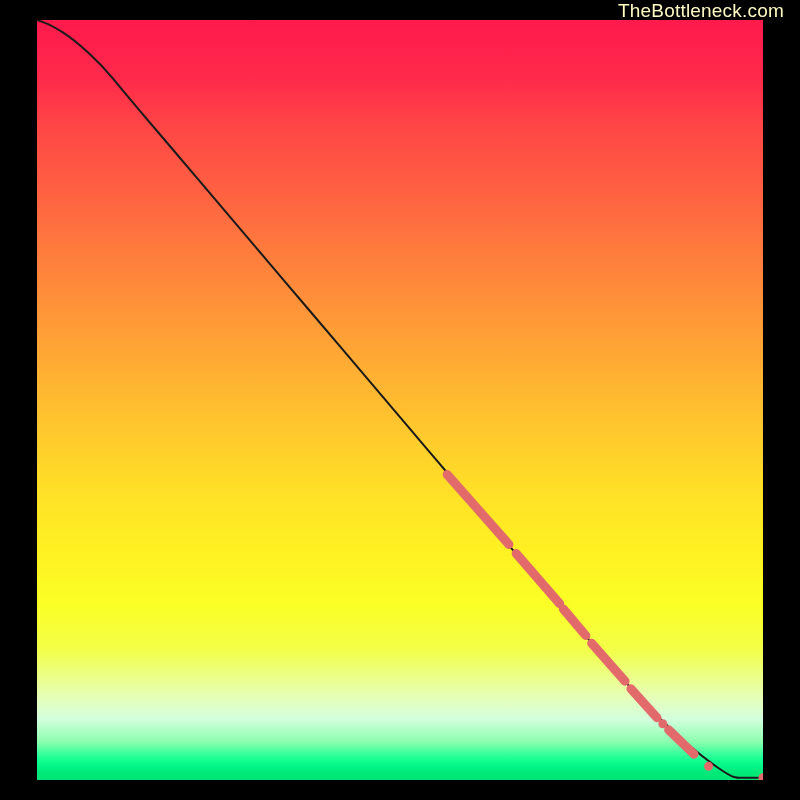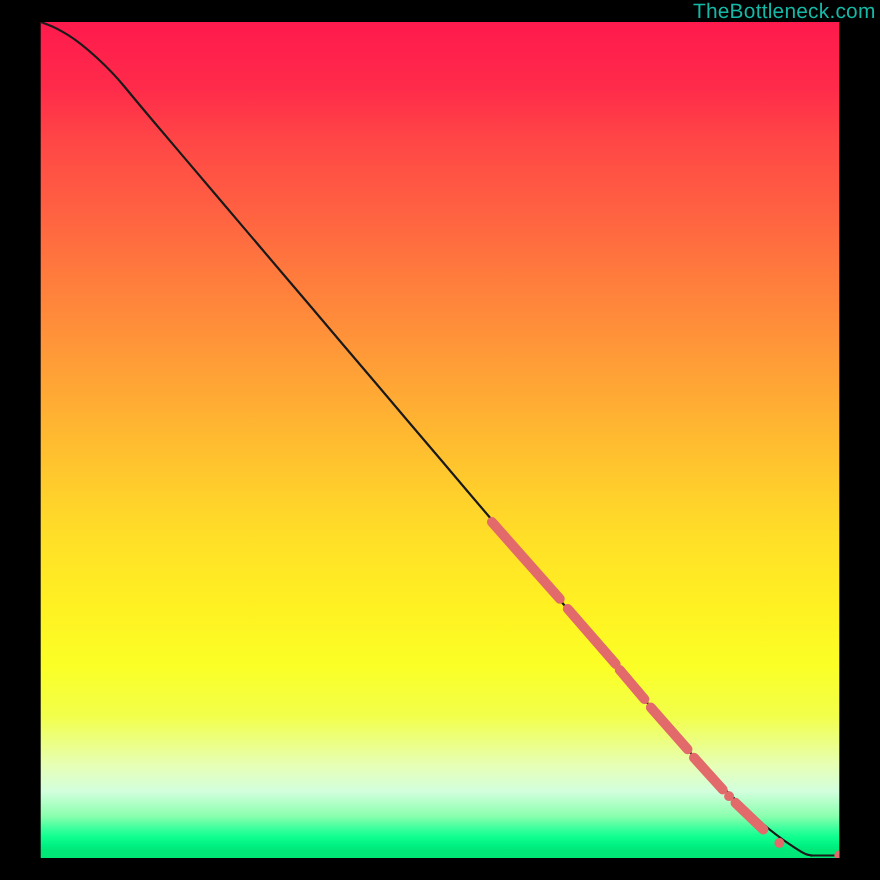--- a/index.html
+++ b/index.html
@@ -53,22 +53,22 @@
   svg.plot {
     position: absolute;
     left: 0;
     top: 0;
     width: 726px;
     height: 760px;
   }
   .watermark {
     position: absolute;
     top: 0;
-    right: 4px;
-    color: #14b8a6;
+    right: 16px;
+    color: #fef9c3;
     font-size: 19px;
     letter-spacing: 0.2px;
     font-weight: 400;
   }
   .curve {
     fill: none;
     stroke: #1a1a1a;
     stroke-width: 2;
     stroke-linecap: round;
     stroke-linejoin: round;

